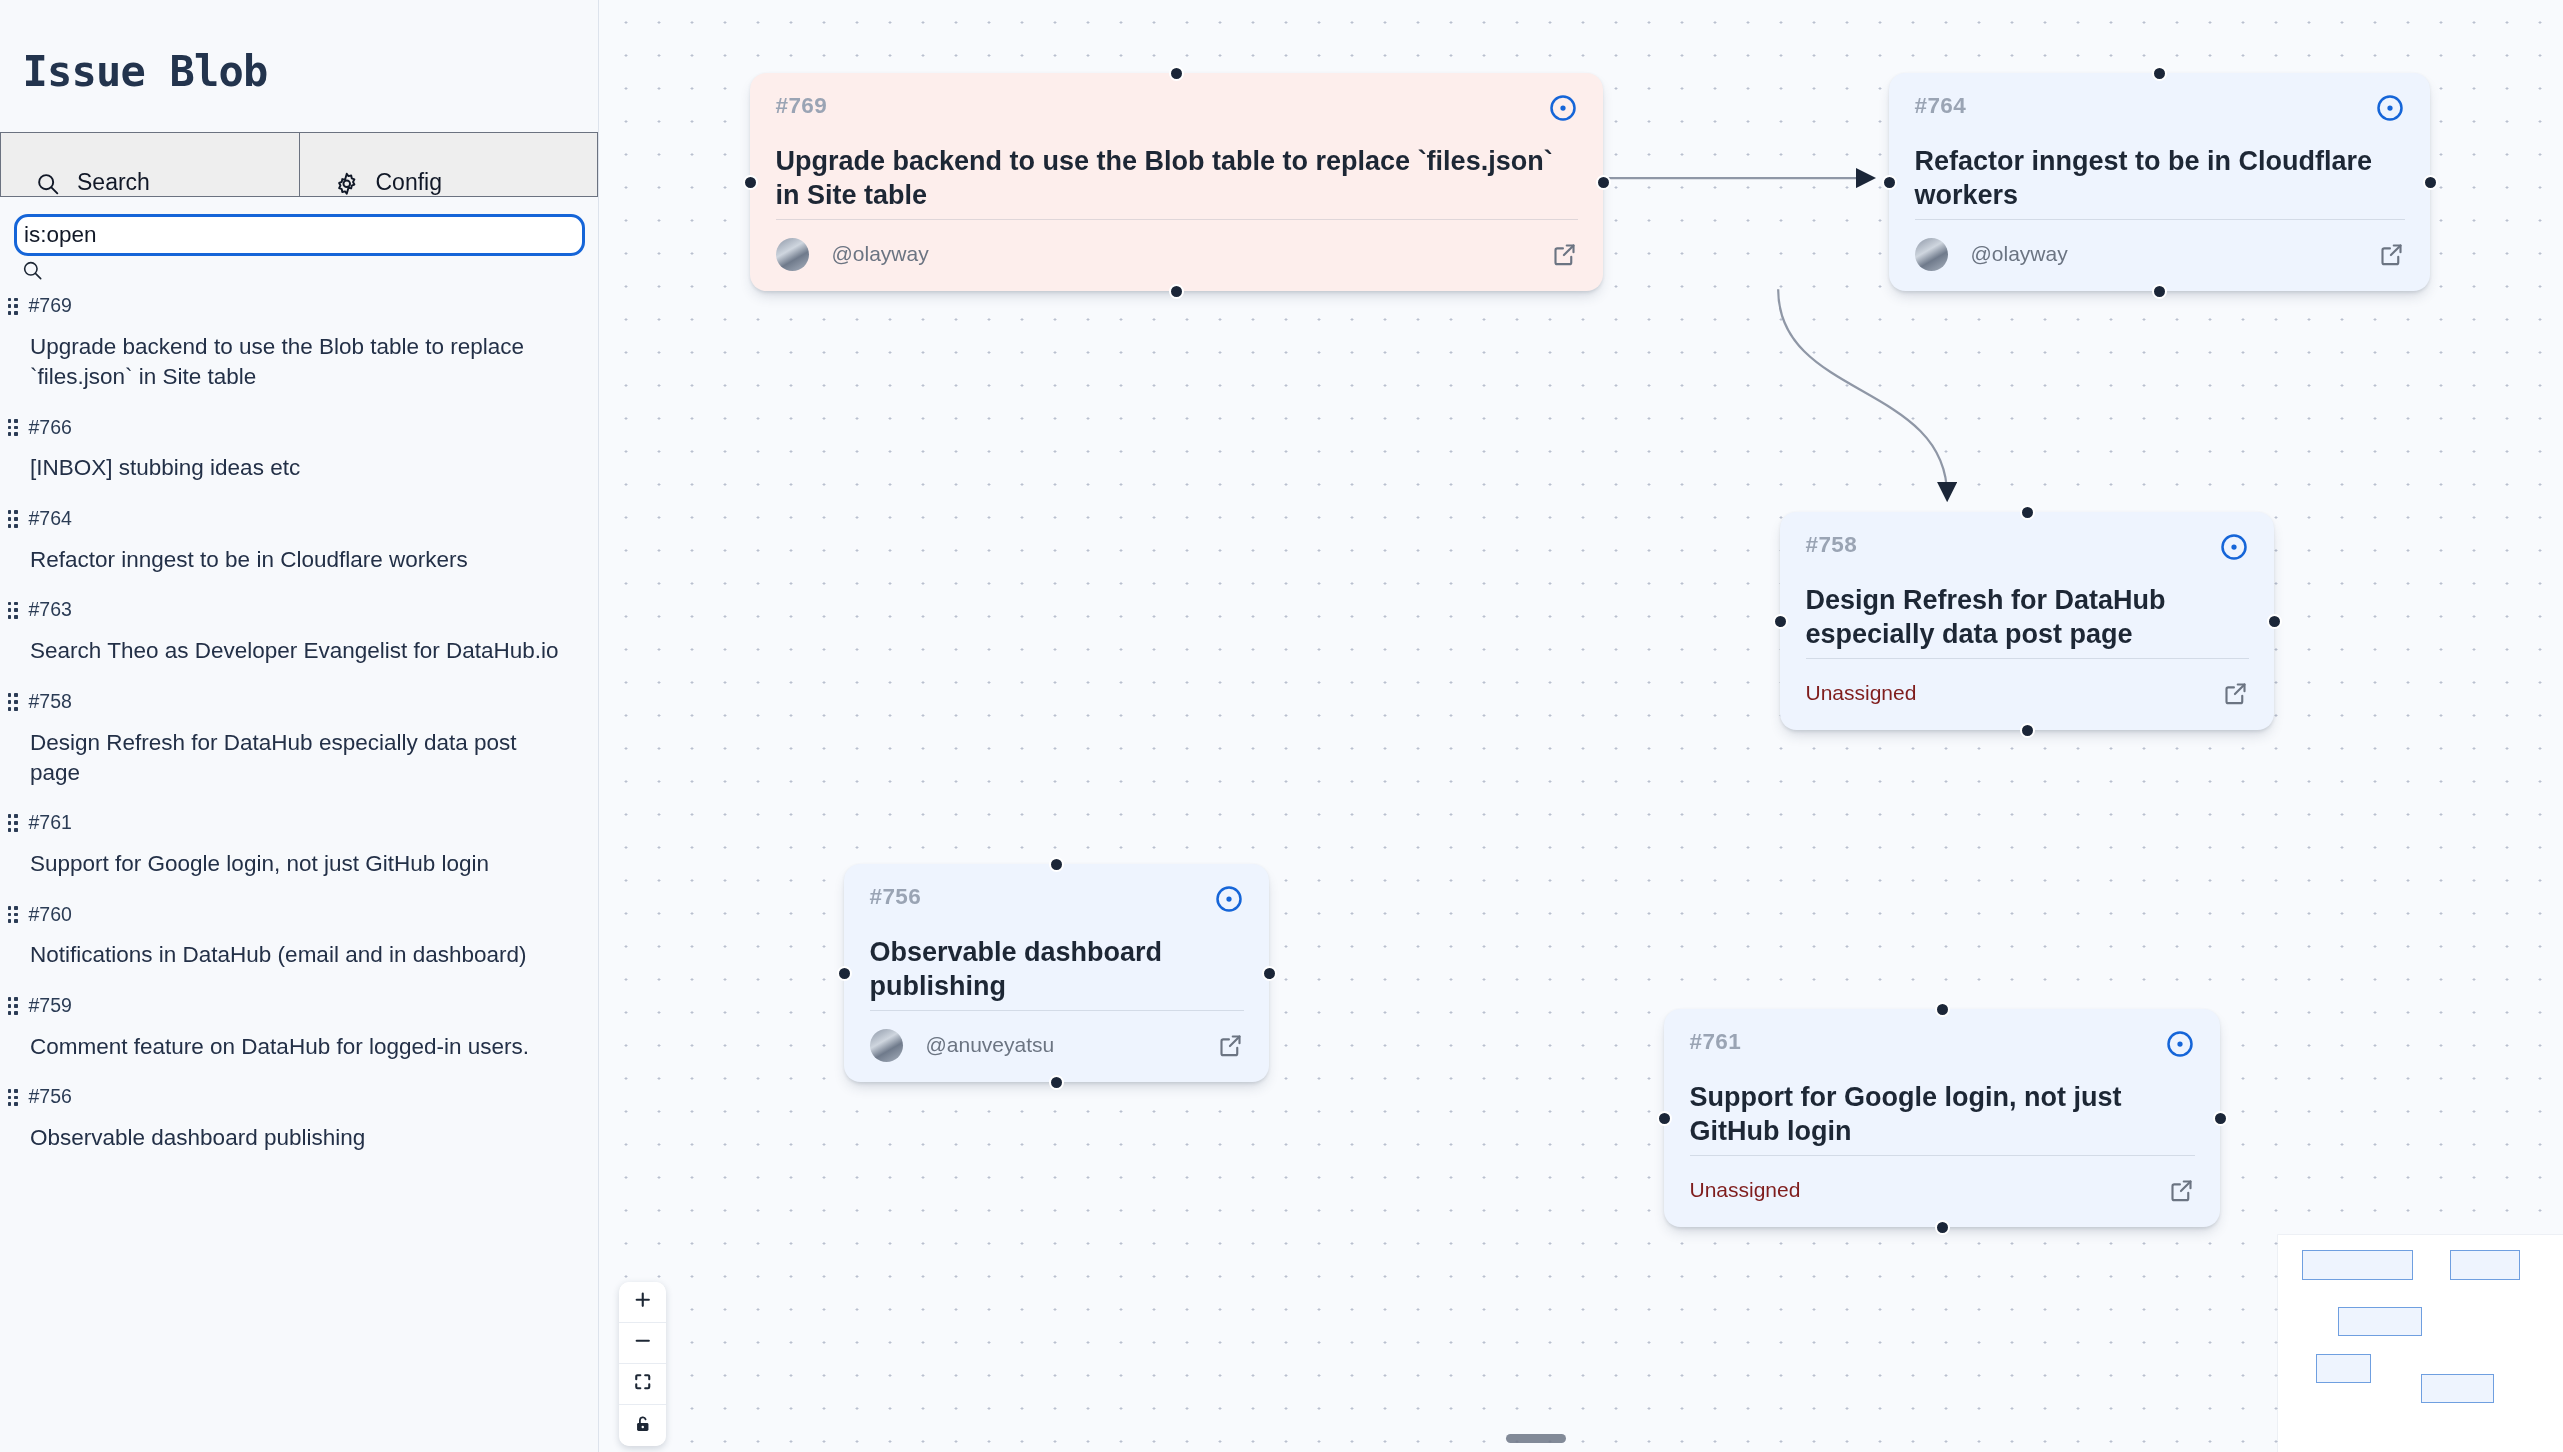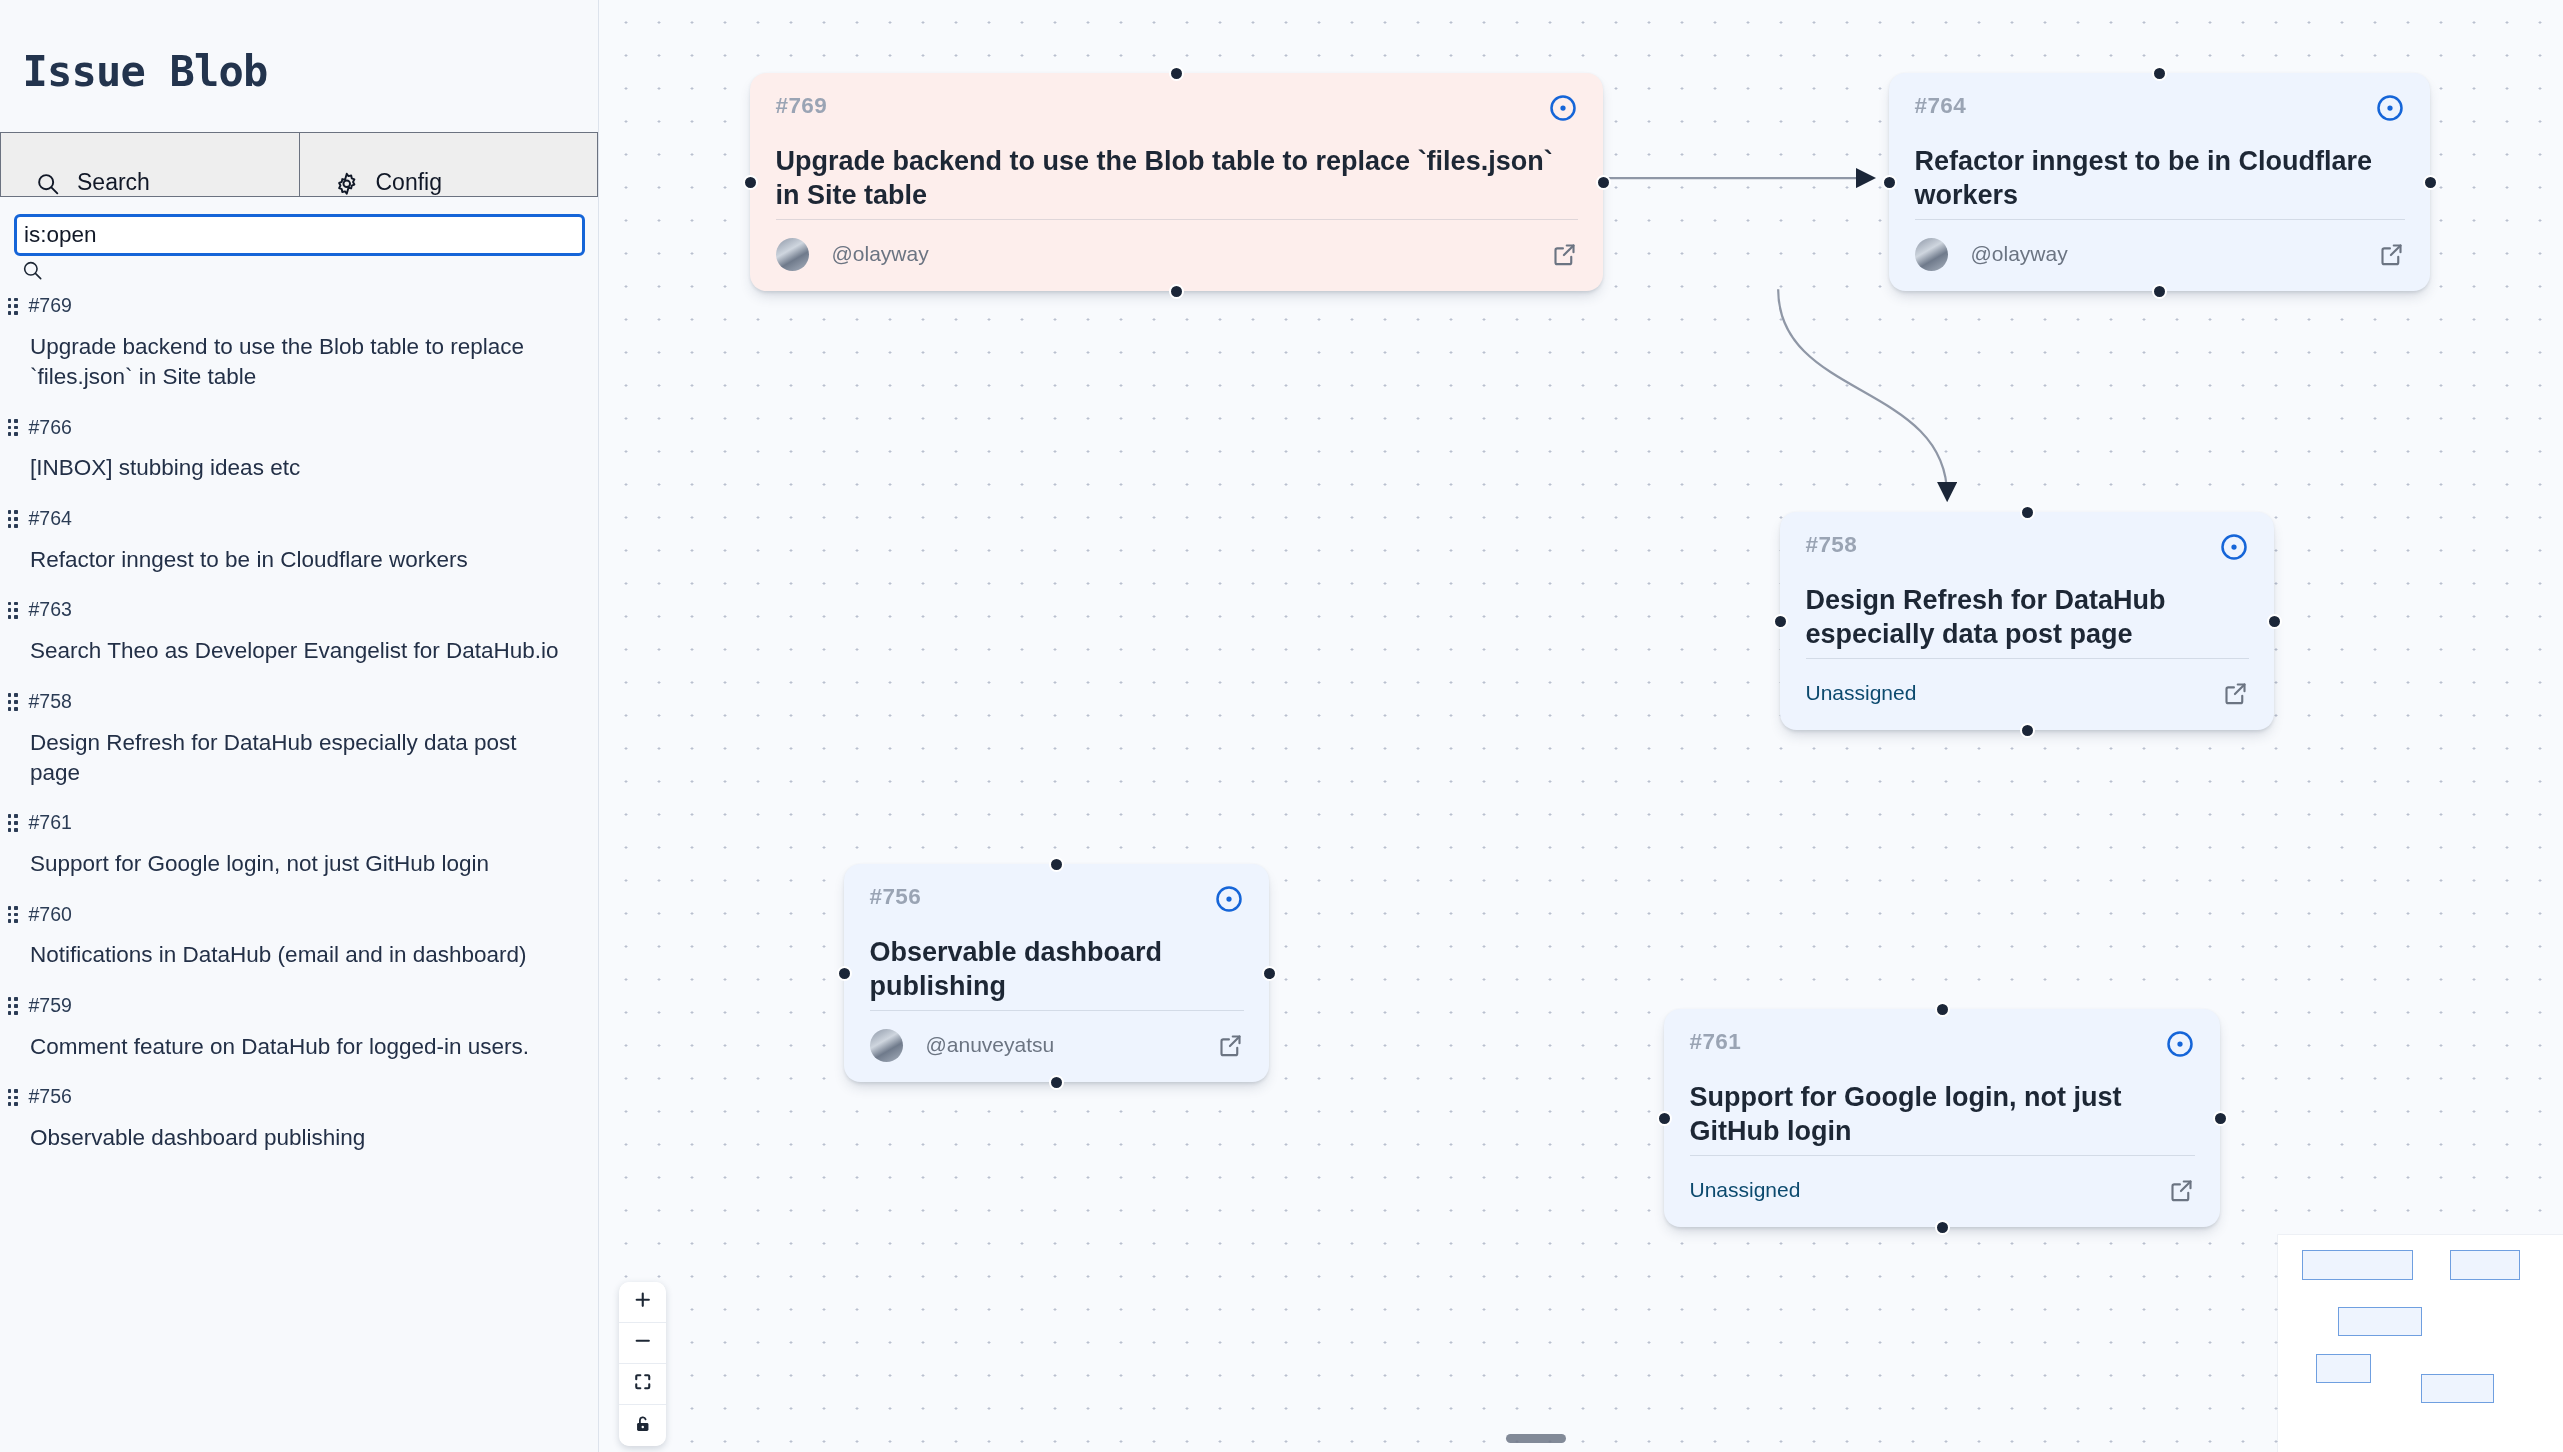--- a/index.html
+++ b/index.html
@@ -48,21 +48,21 @@
   .tab + .tab { border-left: none; }
   .tab-icon { width: 25.5px; height: 25.5px; display: block; }
 
   #search-row {
     padding: 16.5px 13.5px 0 13.5px;
   }
   #search-input {
     width: 571px;
     height: 42px;
     border: 3px solid #1565d8;
-    border-radius: 6px;
+    border-radius: 14px;
     background: #ffffff;
     font-size: 22.5px;
     font-family: "Liberation Sans", sans-serif;
     color: #111827;
     padding: 0 7.5px;
     outline: none;
     display: block;
   }
   #search-submit {
     background: none; border: none; cursor: pointer;
@@ -135,21 +135,21 @@
     padding: 16.5px 0 19.5px 0;
     height: 72px;
   }
   .foot-left { display: flex; align-items: center; gap: 23px; }
   .avatar {
     width: 33px; height: 33px; border-radius: 50%;
     background: linear-gradient(150deg,#8b95a5 0%,#cfd6df 38%,#6f7a8b 62%,#aab3c0 100%);
     flex: 0 0 33px;
   }
   .handle-name { font-size: 21px; color: #6b7482; }
-  .unassigned { font-size: 21px; color: #0c4a6e; }
+  .unassigned { font-size: 21px; color: #7f1d1d; }
   .ext-link { width: 27px; height: 27px; cursor: pointer; }
 
   .port {
     position: absolute; width: 15px; height: 15px; border-radius: 50%;
     background: #1b2638; border: 2.3px solid #ffffff; z-index: 5;
   }
   .port.t { top: -7.5px; left: 50%; margin-left: -7.5px; }
   .port.b { bottom: -7.5px; left: 50%; margin-left: -7.5px; }
   .port.l { left: -7.5px; top: 50%; margin-top: -7.5px; }
   .port.r { right: -7.5px; top: 50%; margin-top: -7.5px; }

